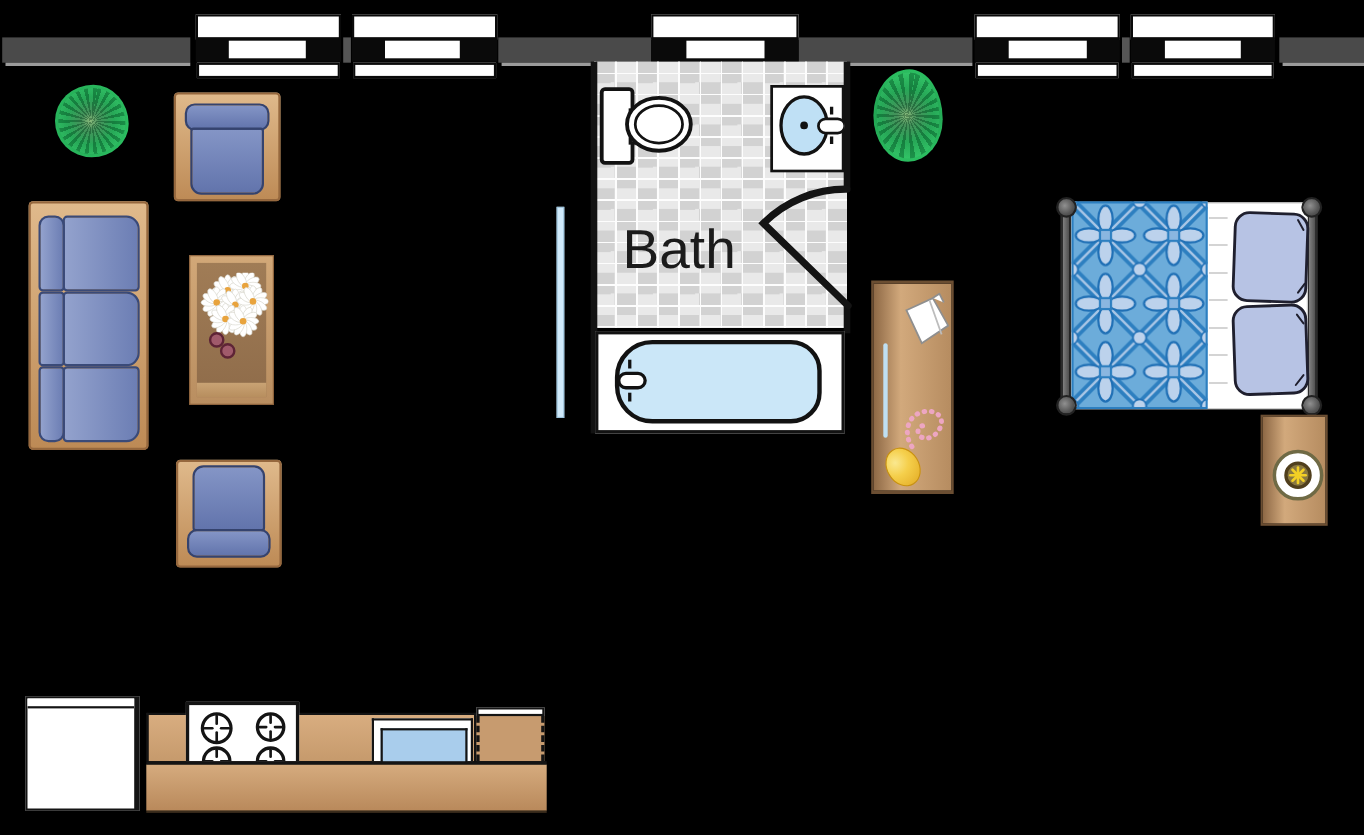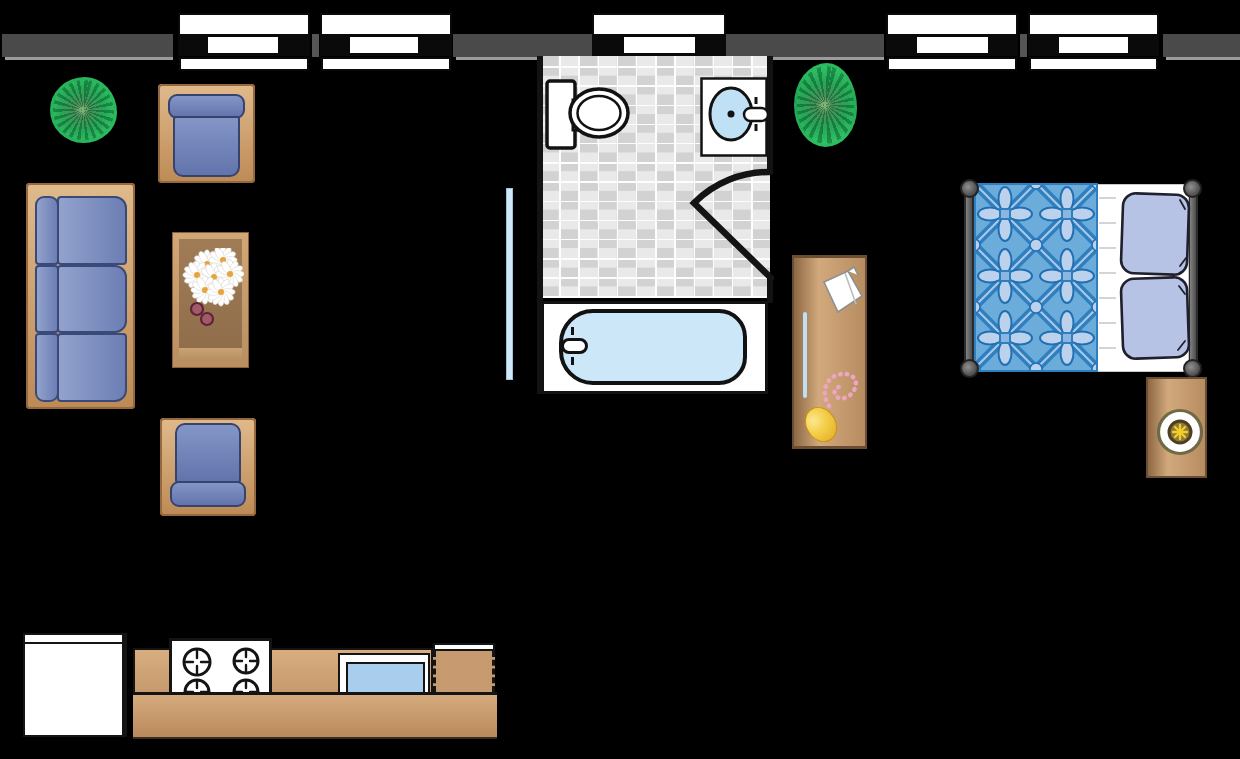--- a/index.html
+++ b/index.html
@@ -120,20 +120,21 @@
     <div class="w-mid">
         <span class="w-sash" style="left:31px;width:69px;"></span>
       </div>
     <div class="w-bot"></div>
   </div>
 
   <div class="tiles"></div>
   <div class="bwall" style="left:537px;top:56px;width:6px;height:338px;"></div>
   <div class="bwall" style="left:767px;top:56px;width:6px;height:116px;"></div>
   <div class="bwall" style="left:767px;top:276px;width:6px;height:27px;"></div>
+  <div class="bath-label">Bath</div>
 
   <svg class="abs" style="left:542px;top:74px;" width="92" height="82" viewBox="0 0 92 82">
     <rect x="5" y="7" width="28" height="67" rx="3" fill="#fff" stroke="#121212" stroke-width="3.5"></rect>
     <rect x="31" y="26" width="10" height="30" fill="#fff" stroke="#121212" stroke-width="3"></rect>
     <ellipse cx="57" cy="39" rx="29" ry="24" fill="#fff" stroke="#121212" stroke-width="3.5"></ellipse>
     <ellipse cx="57" cy="39" rx="21.5" ry="17" fill="#fff" stroke="#121212" stroke-width="2.5"></ellipse>
   </svg>
 
   <svg class="abs" style="left:700px;top:77px;" width="68" height="80" viewBox="0 0 68 80">
     <rect x="1.5" y="1.5" width="65" height="77" fill="#fff" stroke="#121212" stroke-width="2.5"></rect>

